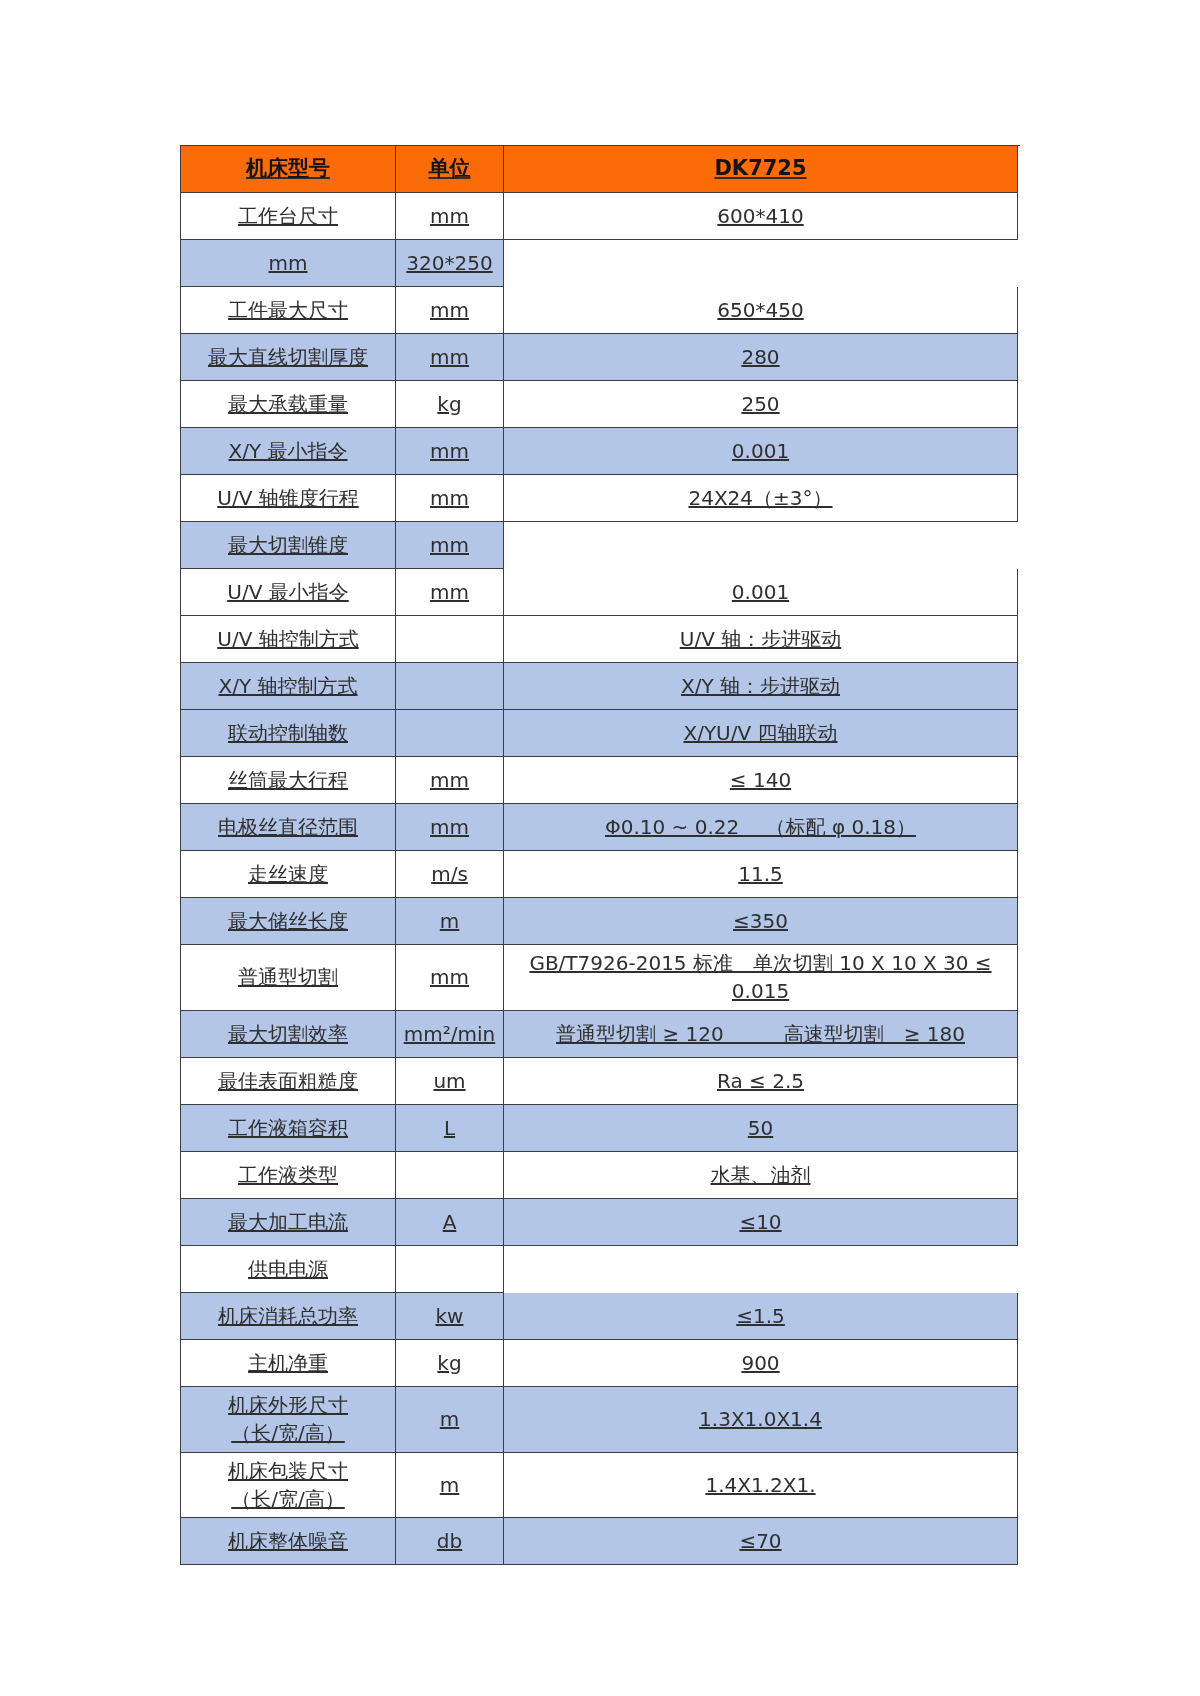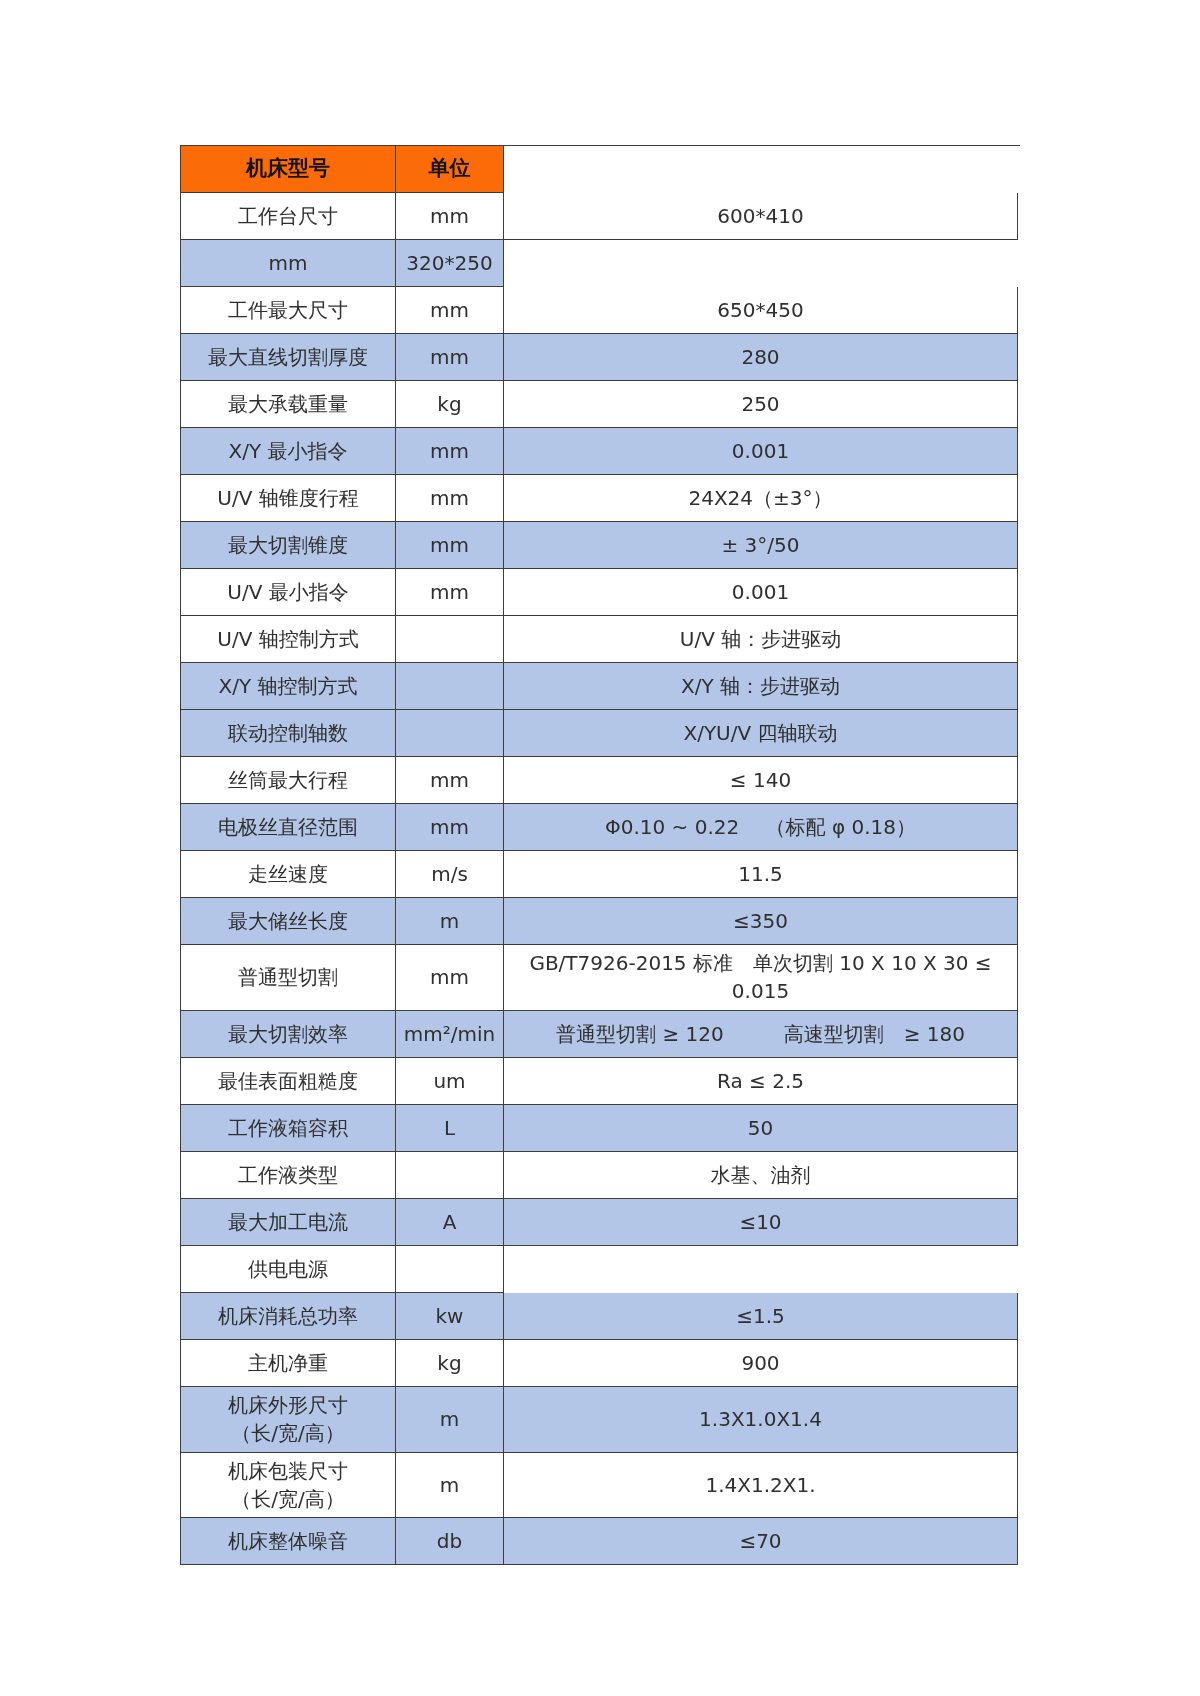--- a/index.html
+++ b/index.html
@@ -14,20 +14,21 @@
   html,body{background:#ffffff;}
   body{
     width:1200px;height:1696px;position:relative;overflow:hidden;
     font-family:"DejaVu Sans","Liberation Sans",sans-serif;
     color:var(--text);
   }
   .spec-table{
     position:absolute;left:180px;top:145px;width:840px;
     border-top:1.5px solid var(--border);
     border-left:1.5px solid var(--border);
+    text-decoration:underline;
   }
   .spec-row{
     display:grid;
     grid-template-columns:215px 108px 514px;
     min-height:47px;
   }
   .cell{
     border-right:1.5px solid var(--border);
     border-bottom:1.5px solid var(--border);
     display:flex;align-items:center;justify-content:center;
@@ -45,20 +46,21 @@
   .shade-white .cell{background:var(--row-white);text-align:center;}
   .shade-blue  .cell{background:var(--row-blue);}
 </style>
 </head>
 <body>
 
 <div class="spec-table">
   <div class="spec-row header-row">
     <div class="cell">机床型号</div>
     <div class="cell">单位</div>
+    <div class="cell">DK7725</div>
   </div>
   <div>
       <div class="spec-row shade-white">
     <div class="cell">工作台尺寸</div>
     <div class="cell">mm</div>
     <div class="cell">600*410</div>
   </div>
       <div class="spec-row shade-blue">
     <div class="cell">mm</div>
     <div class="cell">320*250</div>
@@ -84,21 +86,20 @@
     <div class="cell">0.001</div>
   </div>
       <div class="spec-row shade-white">
     <div class="cell">U/V 轴锥度行程</div>
     <div class="cell">mm</div>
     <div class="cell">24X24（±3°）</div>
   </div>
       <div class="spec-row shade-blue">
     <div class="cell">最大切割锥度</div>
     <div class="cell">mm</div>
-    <div class="cell">± 3°/50</div>
   </div>
       <div class="spec-row shade-white">
     <div class="cell">U/V 最小指令</div>
     <div class="cell">mm</div>
     <div class="cell">0.001</div>
   </div>
       <div class="spec-row shade-white">
     <div class="cell">U/V 轴控制方式</div>
     <div class="cell"></div>
     <div class="cell">U/V 轴：步进驱动</div>

